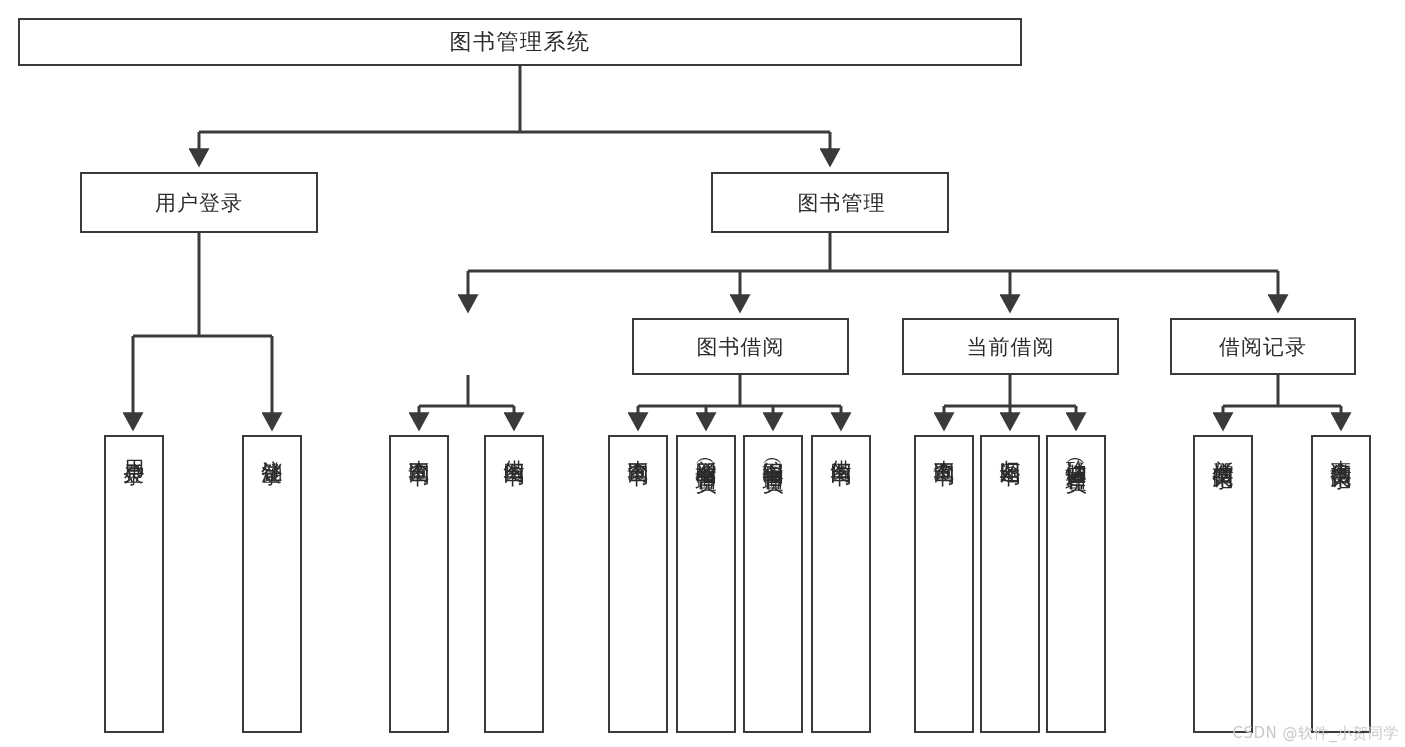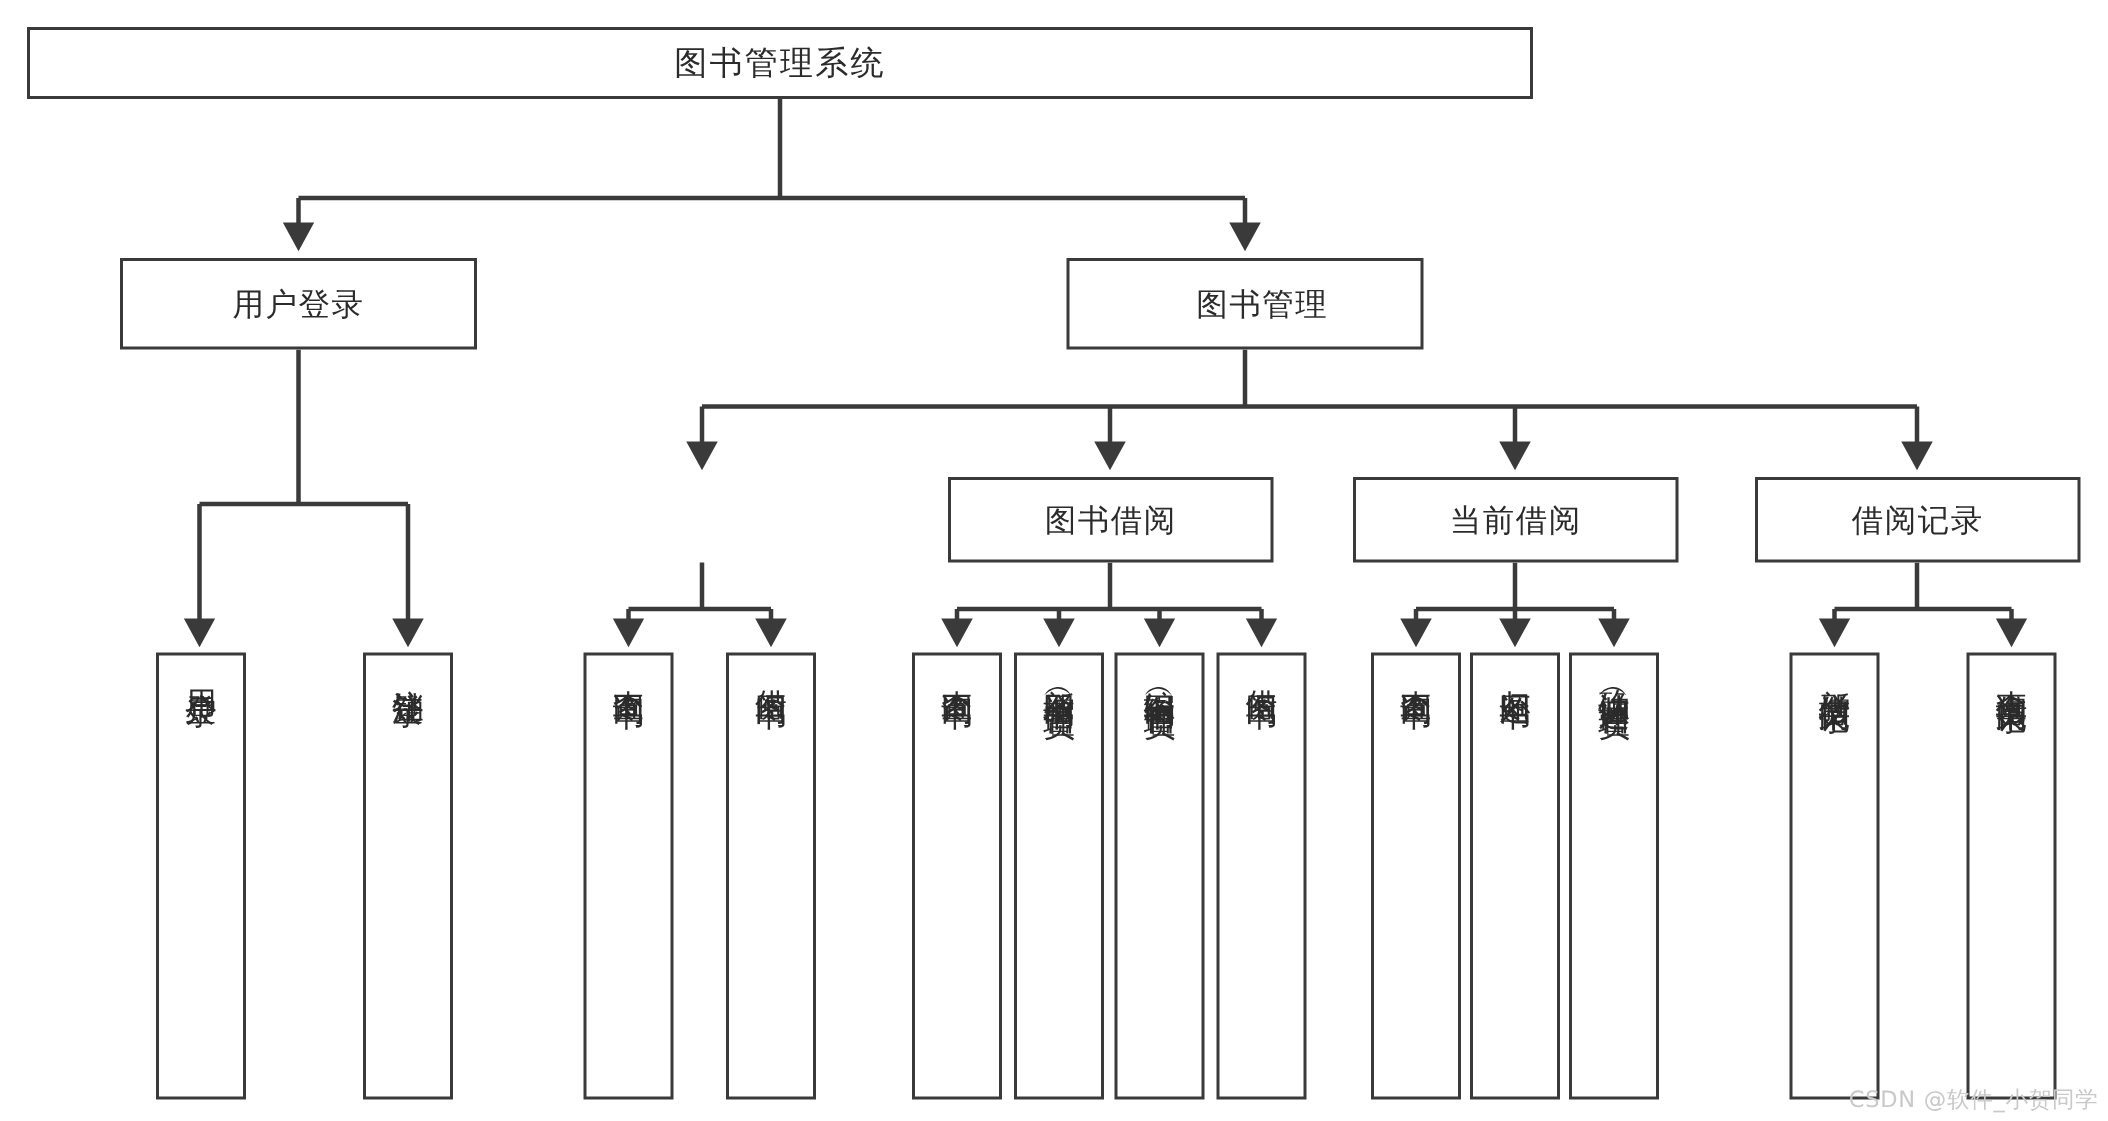--- a/index.html
+++ b/index.html
@@ -100,21 +100,21 @@
   <div class="node h" style="left:711px;top:172px;width:238px;height:61px;padding-left:23px;">
     <span>图书管理</span>
   </div>
 
   <div class="node h" style="left:632px;top:318px;width:217px;height:57px;">
     <span>图书借阅</span>
   </div>
   <div class="node h" style="left:902px;top:318px;width:217px;height:57px;">
     <span>当前借阅</span>
   </div>
-  <div class="node h" style="left:1170px;top:318px;width:217px;height:57px;">
+  <div class="node h" style="left:1170px;top:318px;width:186px;height:57px;">
     <span>借阅记录</span>
   </div>
 
   <div class="leaf" style="left:104px;top:435px;width:60px;height:298px;">
     <span class="vtext">用户登录</span>
   </div>
   <div class="leaf" style="left:242px;top:435px;width:60px;height:298px;">
     <span class="vtext">注销登录</span>
   </div>
 

